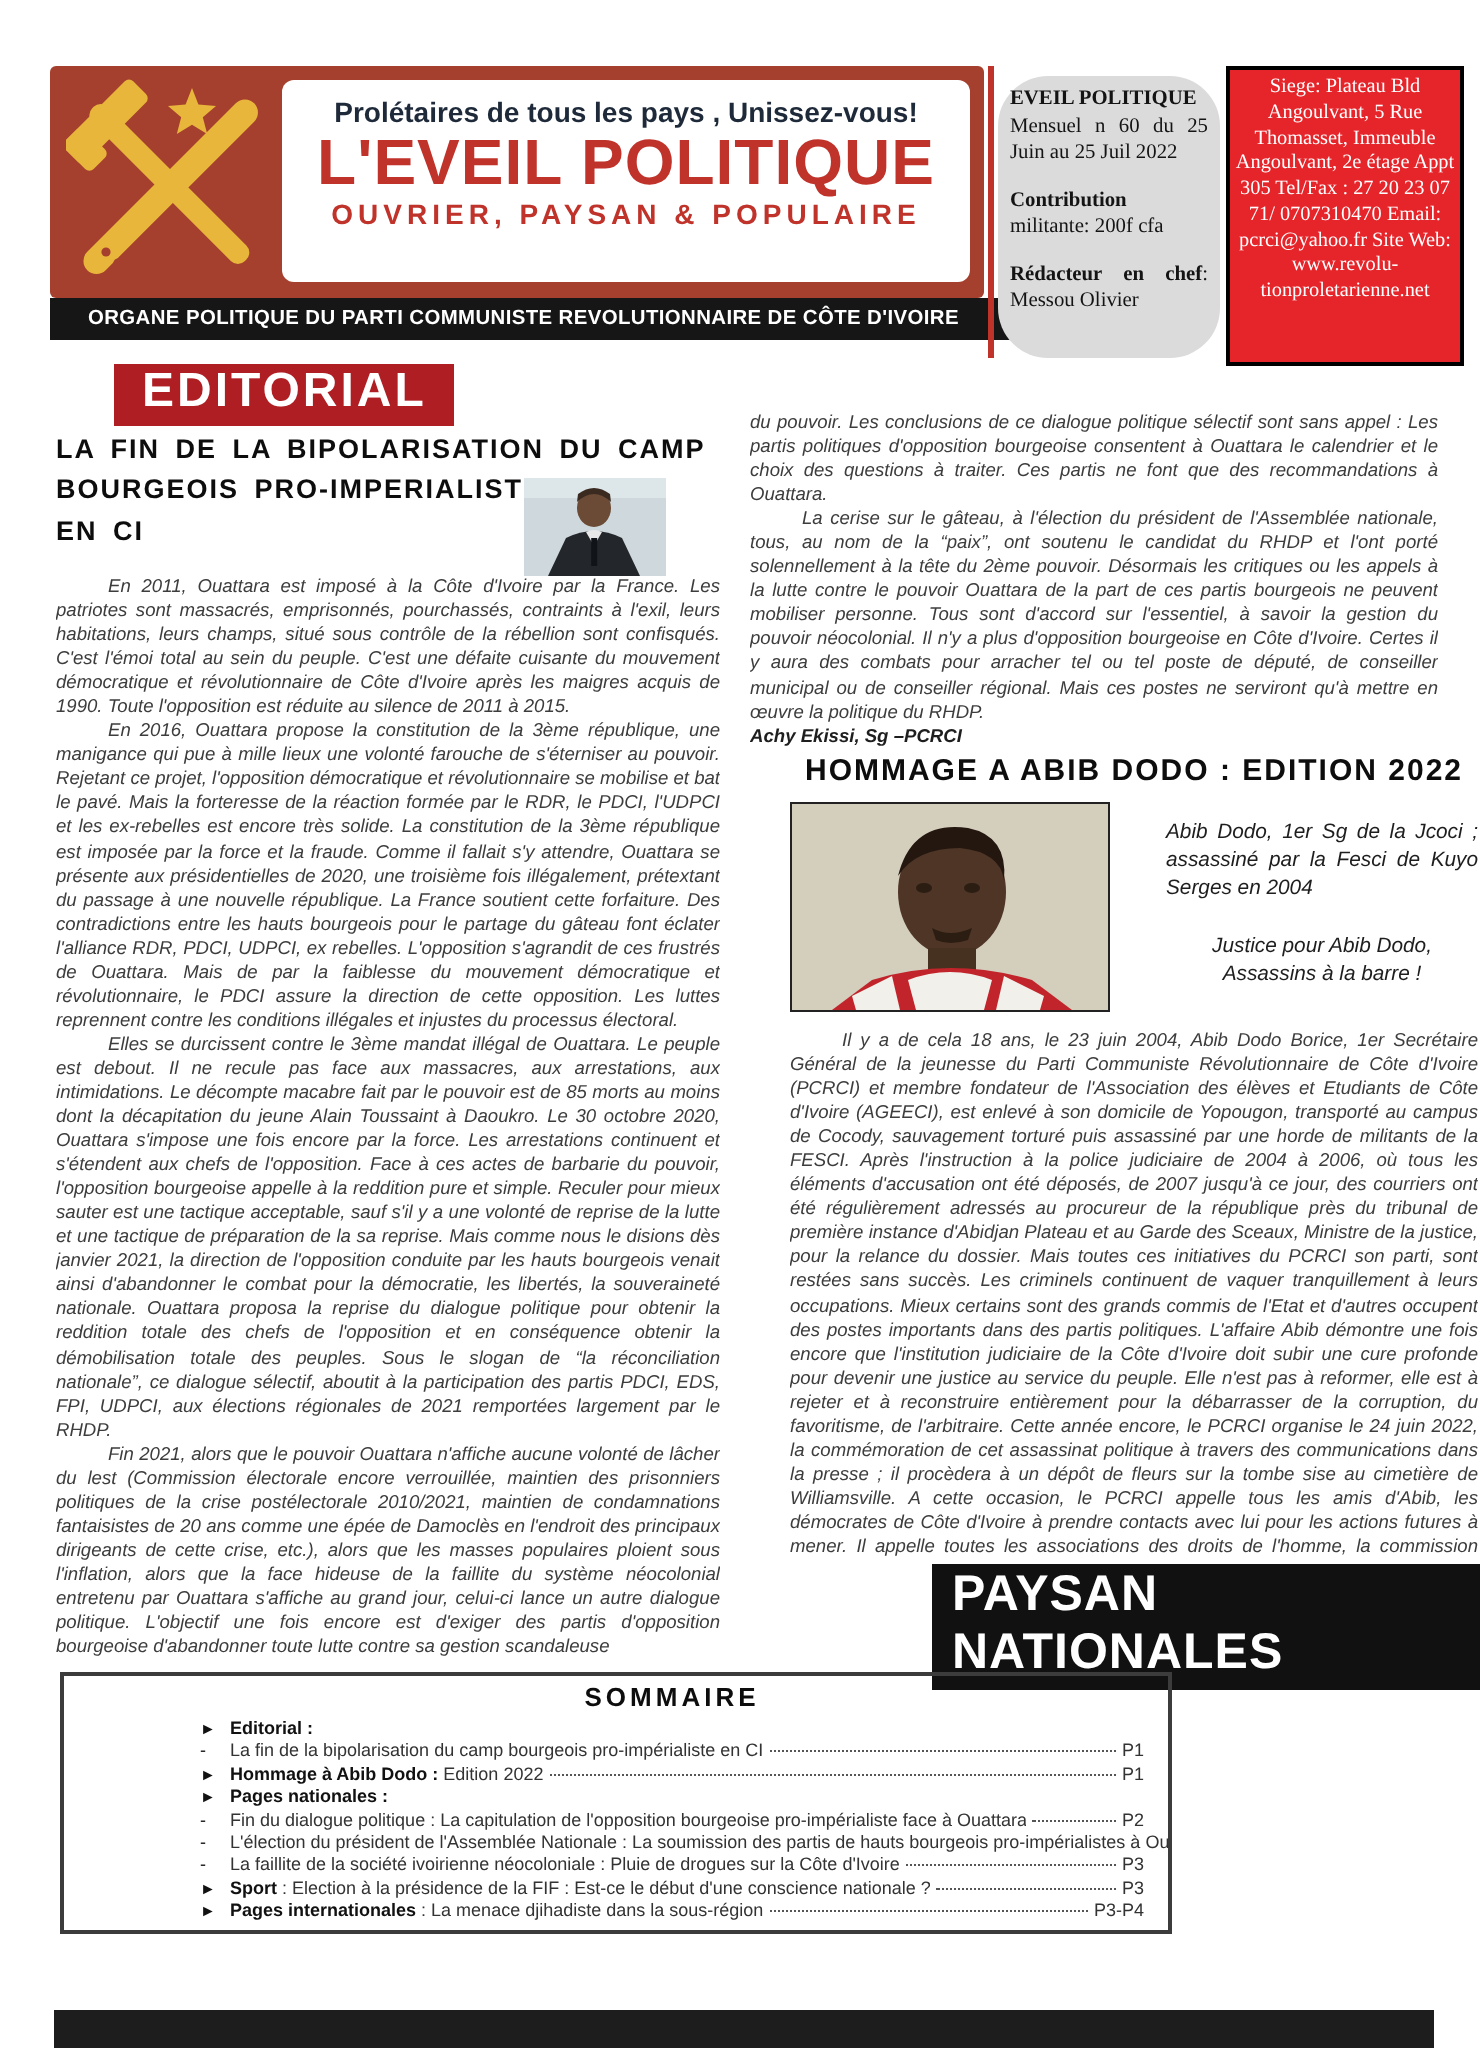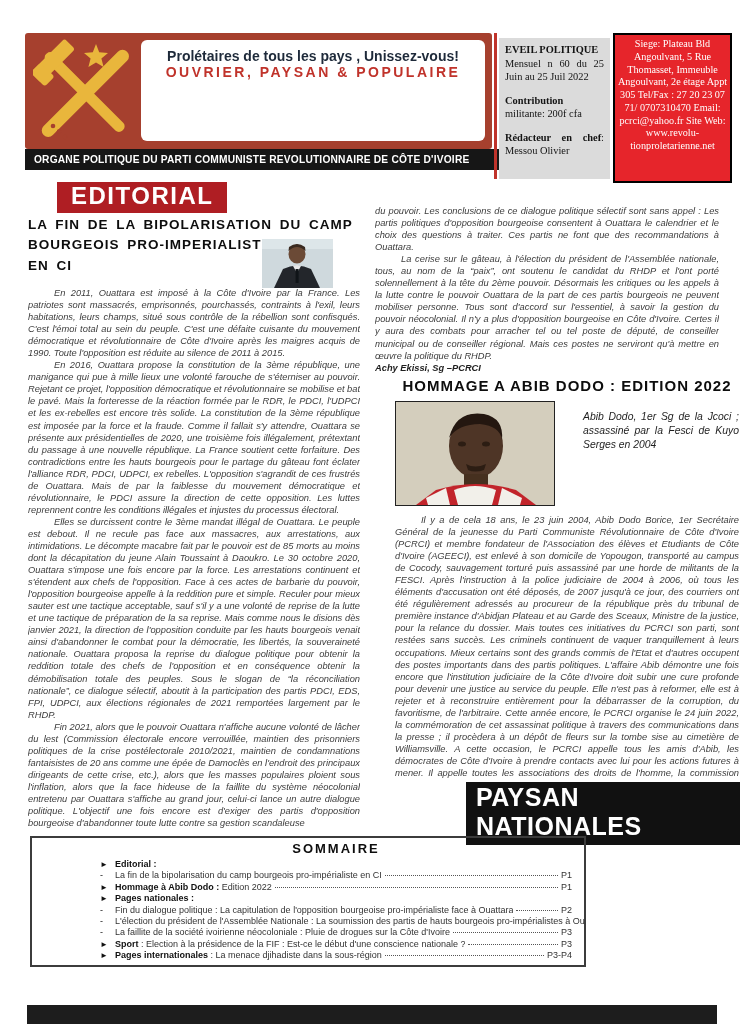--- a/index.html
+++ b/index.html
@@ -10,26 +10,26 @@
   .abs{position:absolute;}
 
   
   #banner{left:25px;top:33px;width:467px;height:116px;background:var(--banner_bg,#A6402E);border-radius:3px;}
   #logo-wrap{position:absolute;left:8px;top:5px;width:104px;height:106px;}
   #mast-box{position:absolute;left:116px;top:7px;width:344px;height:101px;background:#fff;border-radius:6px;text-align:center;overflow:hidden;}
   #slogan{margin-top:8px;font-size:14px;font-weight:bold;color:var(--slogan_navy,#1E2A3A);}
   #mast-title{font-size:32px;font-weight:800;color:var(--mast_red,#C0332B);line-height:1.08;letter-spacing:0.5px;}
   #mast-sub{font-size:14px;font-weight:bold;color:var(--mast_red,#C0332B);letter-spacing:2.5px;}
   #organe-bar{left:25px;top:149px;width:510px;height:21px;background:#161616;color:#fff;
-    font-size:10.2px;font-weight:bold;line-height:21px;padding-left:9px;box-sizing:border-box;letter-spacing:0.2px;white-space:nowrap;}
+    font-size:10.2px;font-weight:bold;line-height:21px;padding-left:19px;box-sizing:border-box;letter-spacing:0.2px;white-space:nowrap;}
   #red-divider{left:494px;top:33px;width:3px;height:146px;background:var(--mast_red,#C0332B);}
 
   #issue-box{left:499px;top:38px;width:111px;height:141px;background:var(--issue_gray,#DBDBDB);
     font-family:"Liberation Serif", serif;font-size:10.4px;line-height:1.3;color:#141414;
-    padding:5px 6px;box-sizing:border-box;}
+    padding:5px 6px;box-sizing:border-box;border-radius:25px;}
   #issue-box .just{text-align:justify;}
   #issue-box b{font-weight:bold;}
   .vspace{height:10px;}
 
   #addr-box{left:613px;top:33px;width:119px;height:150px;background:var(--addr_red,#E6252B);
     border:2px solid #000;box-sizing:border-box;color:#fff;font-family:"Liberation Serif", serif;
     font-size:10.2px;line-height:1.25;text-align:center;padding:3px 2px;word-break:break-word;overflow:hidden;}
 
   
   #editorial-badge{left:57px;top:182px;background:var(--badge_red,#AF1E23);color:#fff;
@@ -87,20 +87,21 @@
         <rect x="28" y="2" width="14" height="20" rx="3" fill="#E9B63C"></rect>
       </g>
       <path d="M63 6 L66.2 14.2 L75 15 L68.4 20.6 L70.6 29 L63 24.4 L55.4 29 L57.6 20.6 L51 15 L59.8 14.2 Z" fill="#E9B63C"></path>
       <circle cx="20" cy="88" r="2.3" fill="#A6402E"></circle>
       <circle cx="26" cy="93.5" r="2.3" fill="#A6402E"></circle>
       <circle cx="32" cy="99" r="2.3" fill="#A6402E"></circle>
     </svg>
   </div>
   <div id="mast-box">
     <div id="slogan">Prolétaires de tous les pays , Unissez-vous!</div>
+    <div id="mast-title">L'EVEIL POLITIQUE</div>
     <div id="mast-sub">OUVRIER, PAYSAN &amp; POPULAIRE</div>
   </div>
 </div>
 <div class="abs" id="organe-bar">ORGANE POLITIQUE DU PARTI COMMUNISTE REVOLUTIONNAIRE DE CÔTE D'IVOIRE</div>
 <div class="abs" id="red-divider"></div>
 
 <div class="abs" id="issue-box">
   <div><b>EVEIL POLITIQUE</b></div>
   <div class="just">Mensuel n 60 du 25 Juin au 25 Juil 2022</div>
   <div class="vspace"></div>
@@ -159,20 +160,24 @@
         <path d="M70 62 Q79 67 90 62 L88 68 Q79 71 72 68 Z" fill="#2c1d13"></path>
         <rect x="68" y="72" width="24" height="14" fill="#46301f"></rect>
         <path d="M20 103 L40 88 Q79 76 120 88 L140 103 Z" fill="#c2242b"></path>
         <path d="M58 88 Q79 80 100 88 L96 103 L62 103 Z" fill="#f2f0ea"></path>
         <path d="M30 96 L50 86 L54 103 L32 103 Z" fill="#f2f0ea"></path>
         <path d="M126 96 L106 86 L102 103 L124 103 Z" fill="#f2f0ea"></path>
       </svg>
     </div>
     <div id="hommage-captions">
       <div id="cap1">Abib Dodo, 1er Sg de la Jcoci ; assassiné par la Fesci de Kuyo Serges en 2004</div>
+      <div id="cap2">
+        <div>Justice pour Abib Dodo,</div>
+        <div>Assassins à la barre !</div>
+      </div>
     </div>
   </div>
   <p class="body para" id="hommage-body">
     <span>Il y a de cela 18 ans, le 23 juin 2004, Abib Dodo Borice, 1er Secrétaire Général de la jeunesse du Parti Communiste Révolutionnaire de Côte d'Ivoire (PCRCI) et membre fondateur de l'Association des élèves et Etudiants de Côte d'Ivoire (AGEECI), est enlevé à son domicile de Yopougon, transporté au campus de Cocody, sauvagement torturé puis assassiné par une horde de militants de la FESCI. Après l'instruction à la police judiciaire de 2004 à 2006, où tous les éléments d'accusation ont été déposés, de 2007 jusqu'à ce jour, des courriers ont été régulièrement adressés au procureur de la république près du tribunal de première instance d'Abidjan Plateau et au Garde des Sceaux, Ministre de la justice, pour la relance du dossier. Mais toutes ces initiatives du PCRCI son parti, sont restées sans succès. Les criminels continuent de vaquer tranquillement à leurs occupations. Mieux certains sont des grands commis de l'Etat et d'autres occupent des postes importants dans des partis politiques. L'affaire Abib démontre une fois encore que l'institution judiciaire de la Côte d'Ivoire doit subir une cure profonde pour devenir une justice au service du peuple. Elle n'est pas à reformer, elle est à rejeter et à reconstruire entièrement pour la débarrasser de la corruption, du favoritisme, de l'arbitraire. Cette année encore, le PCRCI organise le 24 juin 2022, la commémoration de cet assassinat politique à travers des communications dans la presse ; il procèdera à un dépôt de fleurs sur la tombe sise au cimetière de Williamsville. A cette occasion, le PCRCI appelle tous les amis d'Abib, les démocrates de Côte d'Ivoire à prendre contacts avec lui pour les actions futures à mener. Il appelle toutes les associations des droits de l'homme, la commission Nationale des Droits Humains (CNDH), d'inscrire dans leur programme la réouverture du dossier Abib Dodo. Il interpelle encore une fois Monsieur le Procureur de la République, pour la réouverture du dossier Abib Dodo.</span>
     
   </p>
 </div>
 
 <div class="abs" id="pages-nat">PAYSAN NATIONALES</div>
 

